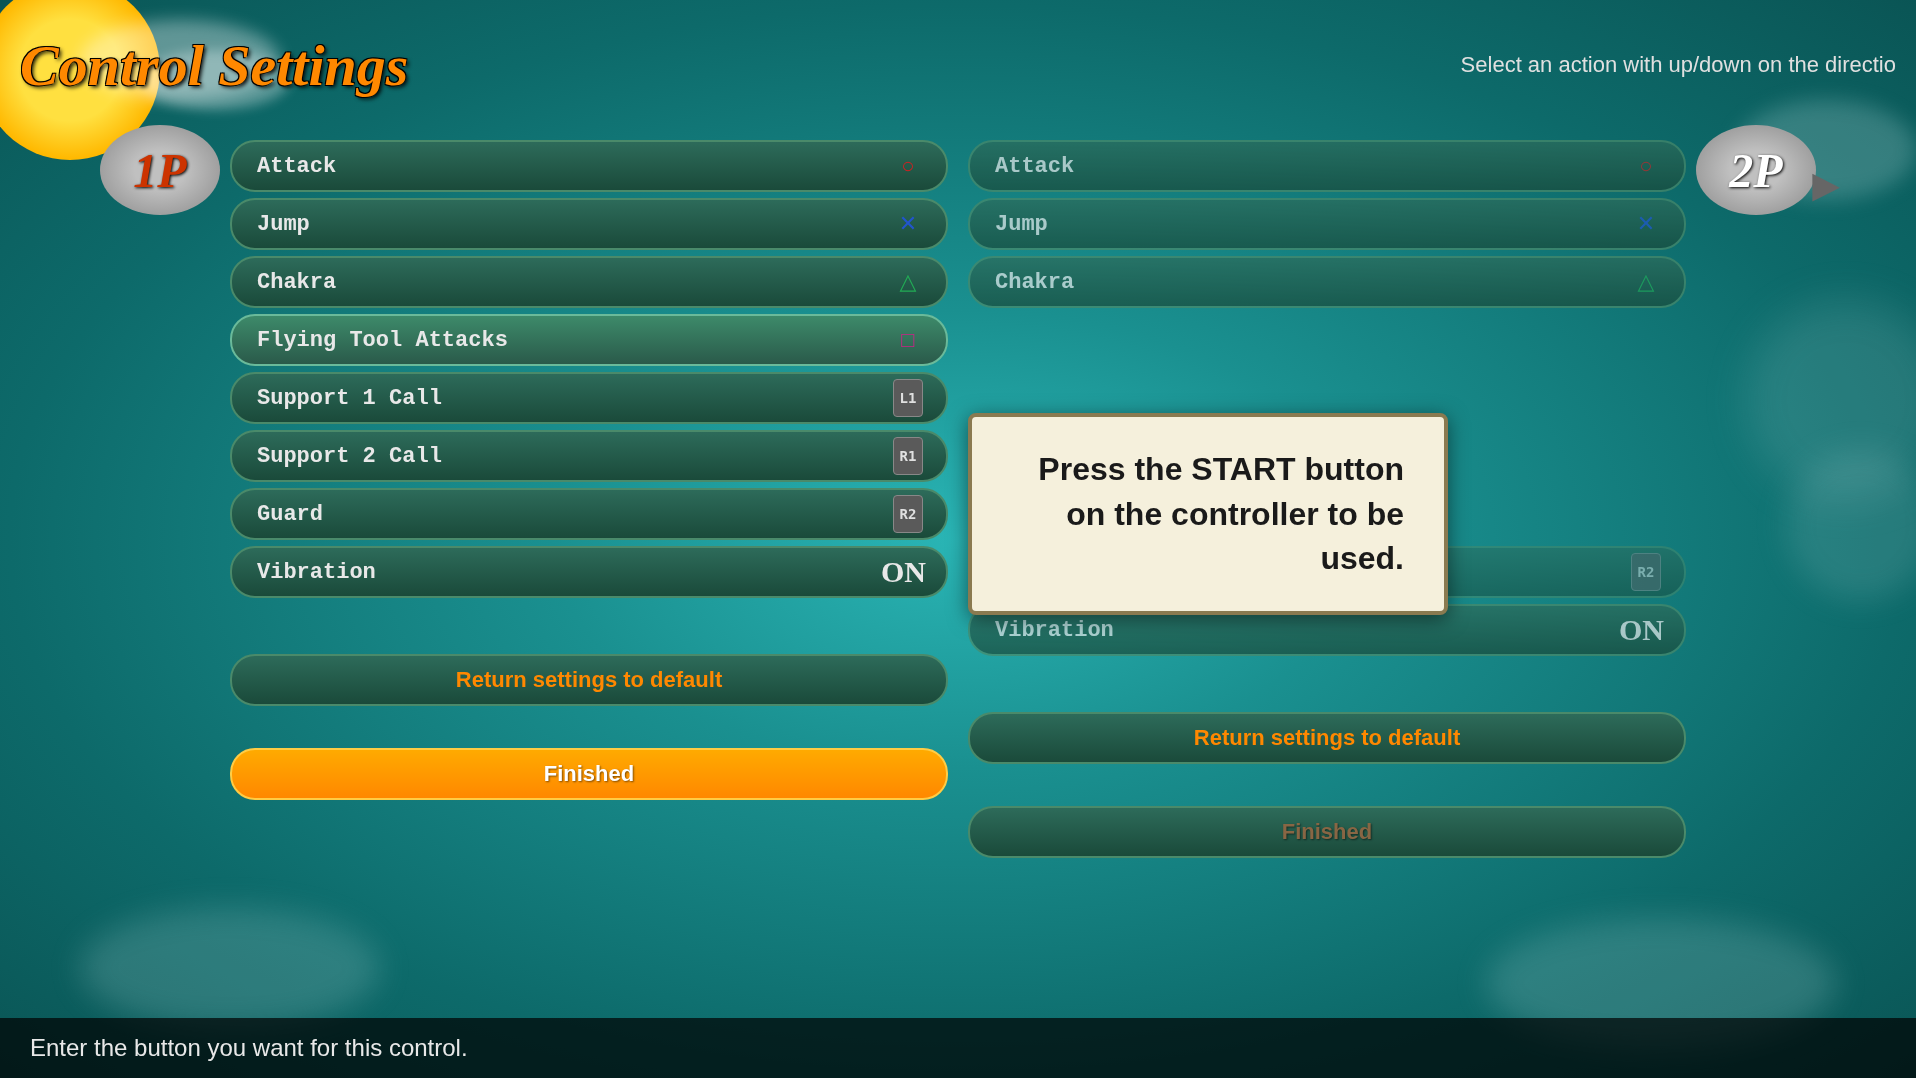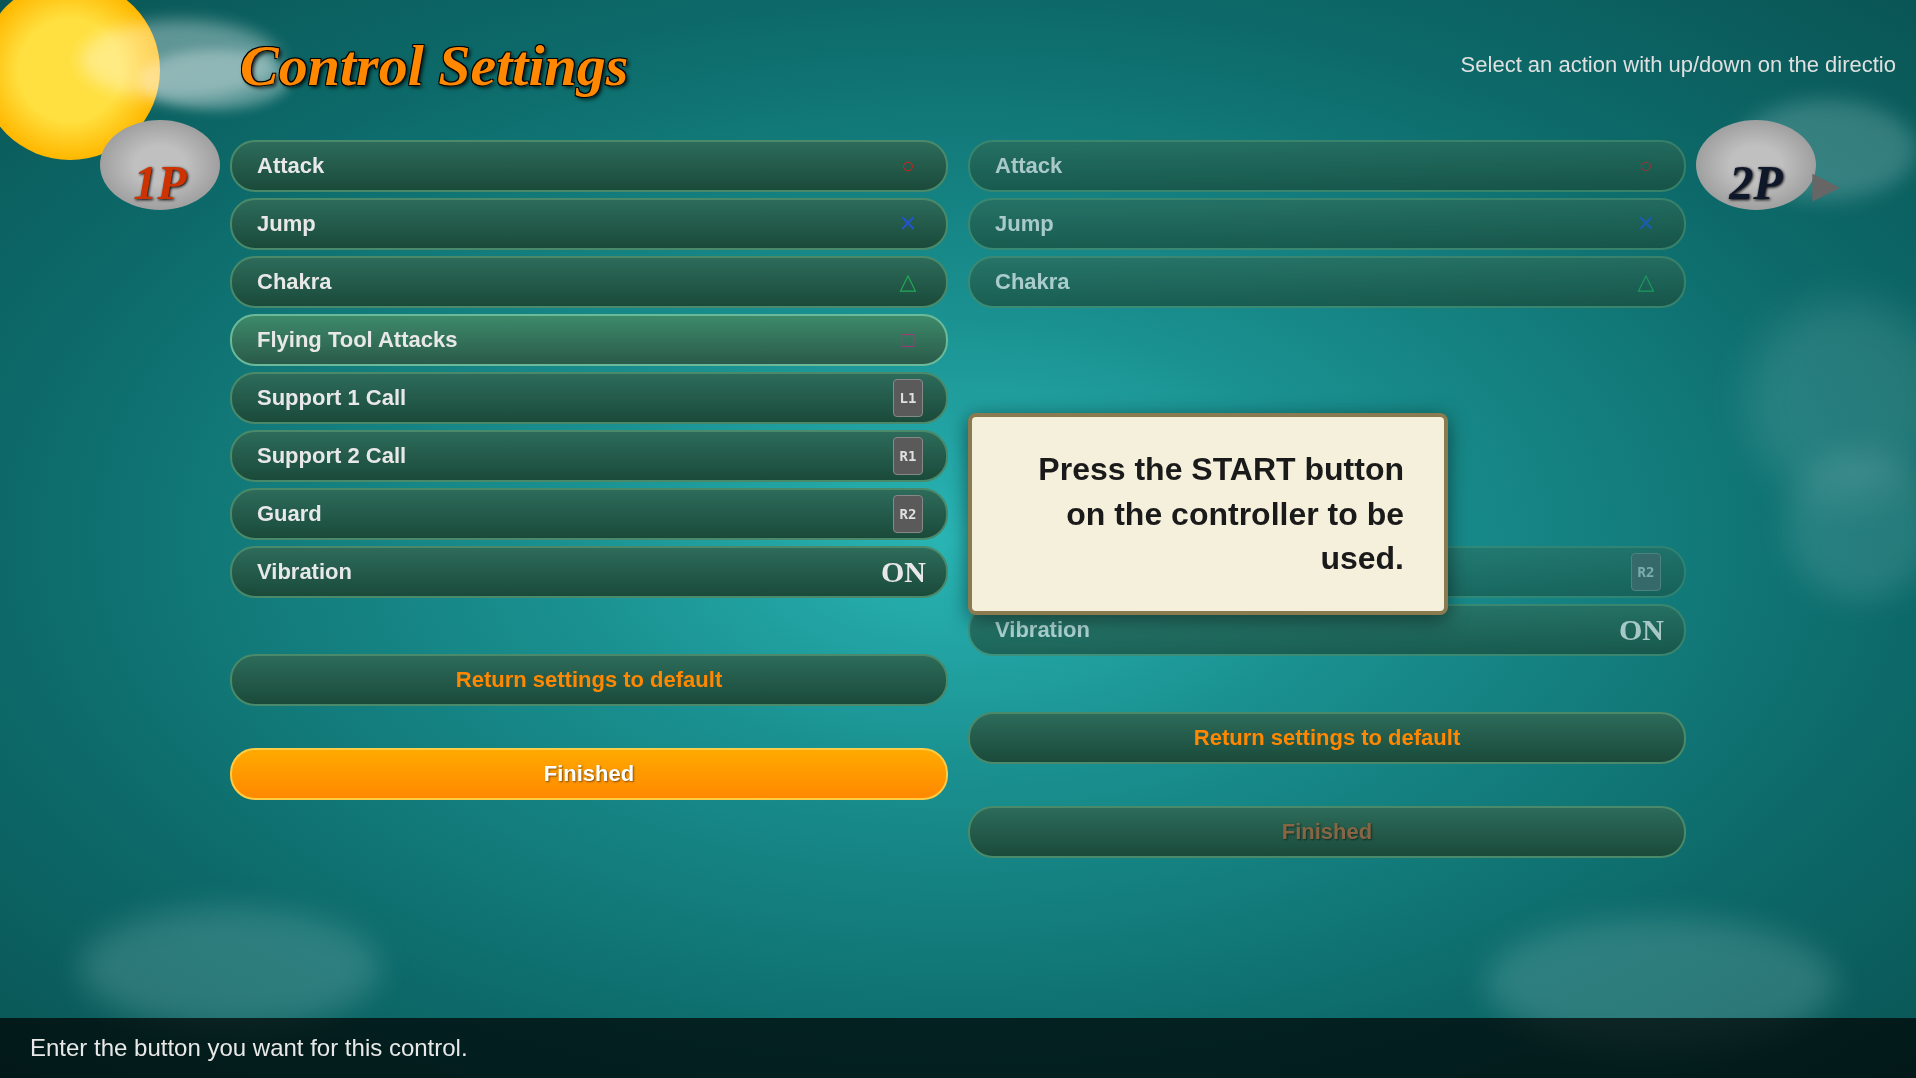--- a/index.html
+++ b/index.html
@@ -42,42 +42,41 @@
       display: flex;
       align-items: center;
       padding: 0 20px;
     }
 
     .title {
       font-size: 58px;
       font-weight: bold;
       color: #ff8800;
       text-shadow: 2px 2px 4px #000, -1px -1px 0 #000, 1px -1px 0 #000, -1px 1px 0 #000;
-      margin-left: 220px;
       font-style: italic;
     }
 
     .instruction {
       position: absolute;
       right: 20px;
       top: 50%;
       transform: translateY(-50%);
       color: #e0e0e0;
       font-size: 22px;
       font-family: Arial, sans-serif;
     }
 
     
     .player-badge {
       position: absolute;
       top: 130px;
       width: 100px;
       height: 80px;
       display: flex;
-      align-items: flex-end;
+      align-items: center;
       justify-content: center;
     }
 
     .player-badge .cloud-bg {
       position: absolute;
       width: 120px;
       height: 90px;
       background: radial-gradient(ellipse, #c0c0c0 30%, #a0a0a0 70%, #808080 100%);
       border-radius: 50%;
     }
@@ -86,21 +85,21 @@
       position: relative;
       font-size: 48px;
       font-weight: bold;
       font-style: italic;
       z-index: 1;
     }
 
     .player-badge.p1 { left: 110px; }
     .player-badge.p1 .label { color: #cc3300; text-shadow: 1px 1px 3px #000; }
     .player-badge.p2 { right: 110px; }
-    .player-badge.p2 .label { color: #0f172a; text-shadow: 1px 1px 3px #000; }
+    .player-badge.p2 .label { color: #ffffff; text-shadow: 1px 1px 3px #000; }
 
     
     .arrow-left, .arrow-right {
       position: absolute;
       top: 155px;
       width: 60px;
       height: 60px;
       display: flex;
       align-items: center;
       justify-content: center;
@@ -145,21 +144,21 @@
     }
 
     .control-row.selected {
       background: linear-gradient(to bottom, #3d8a6a, #2a5a4a);
       border-color: #6aba9a;
     }
 
     .control-row .action-name {
       color: #e8e8e8;
       font-size: 22px;
-      font-family: Liberation Sans, sans-serif;
+      font-family: Liberation Mono, monospace;
       font-weight: bold;
     }
 
     .control-row .button-icon {
       width: 36px;
       height: 36px;
       display: flex;
       align-items: center;
       justify-content: center;
       font-size: 22px;

